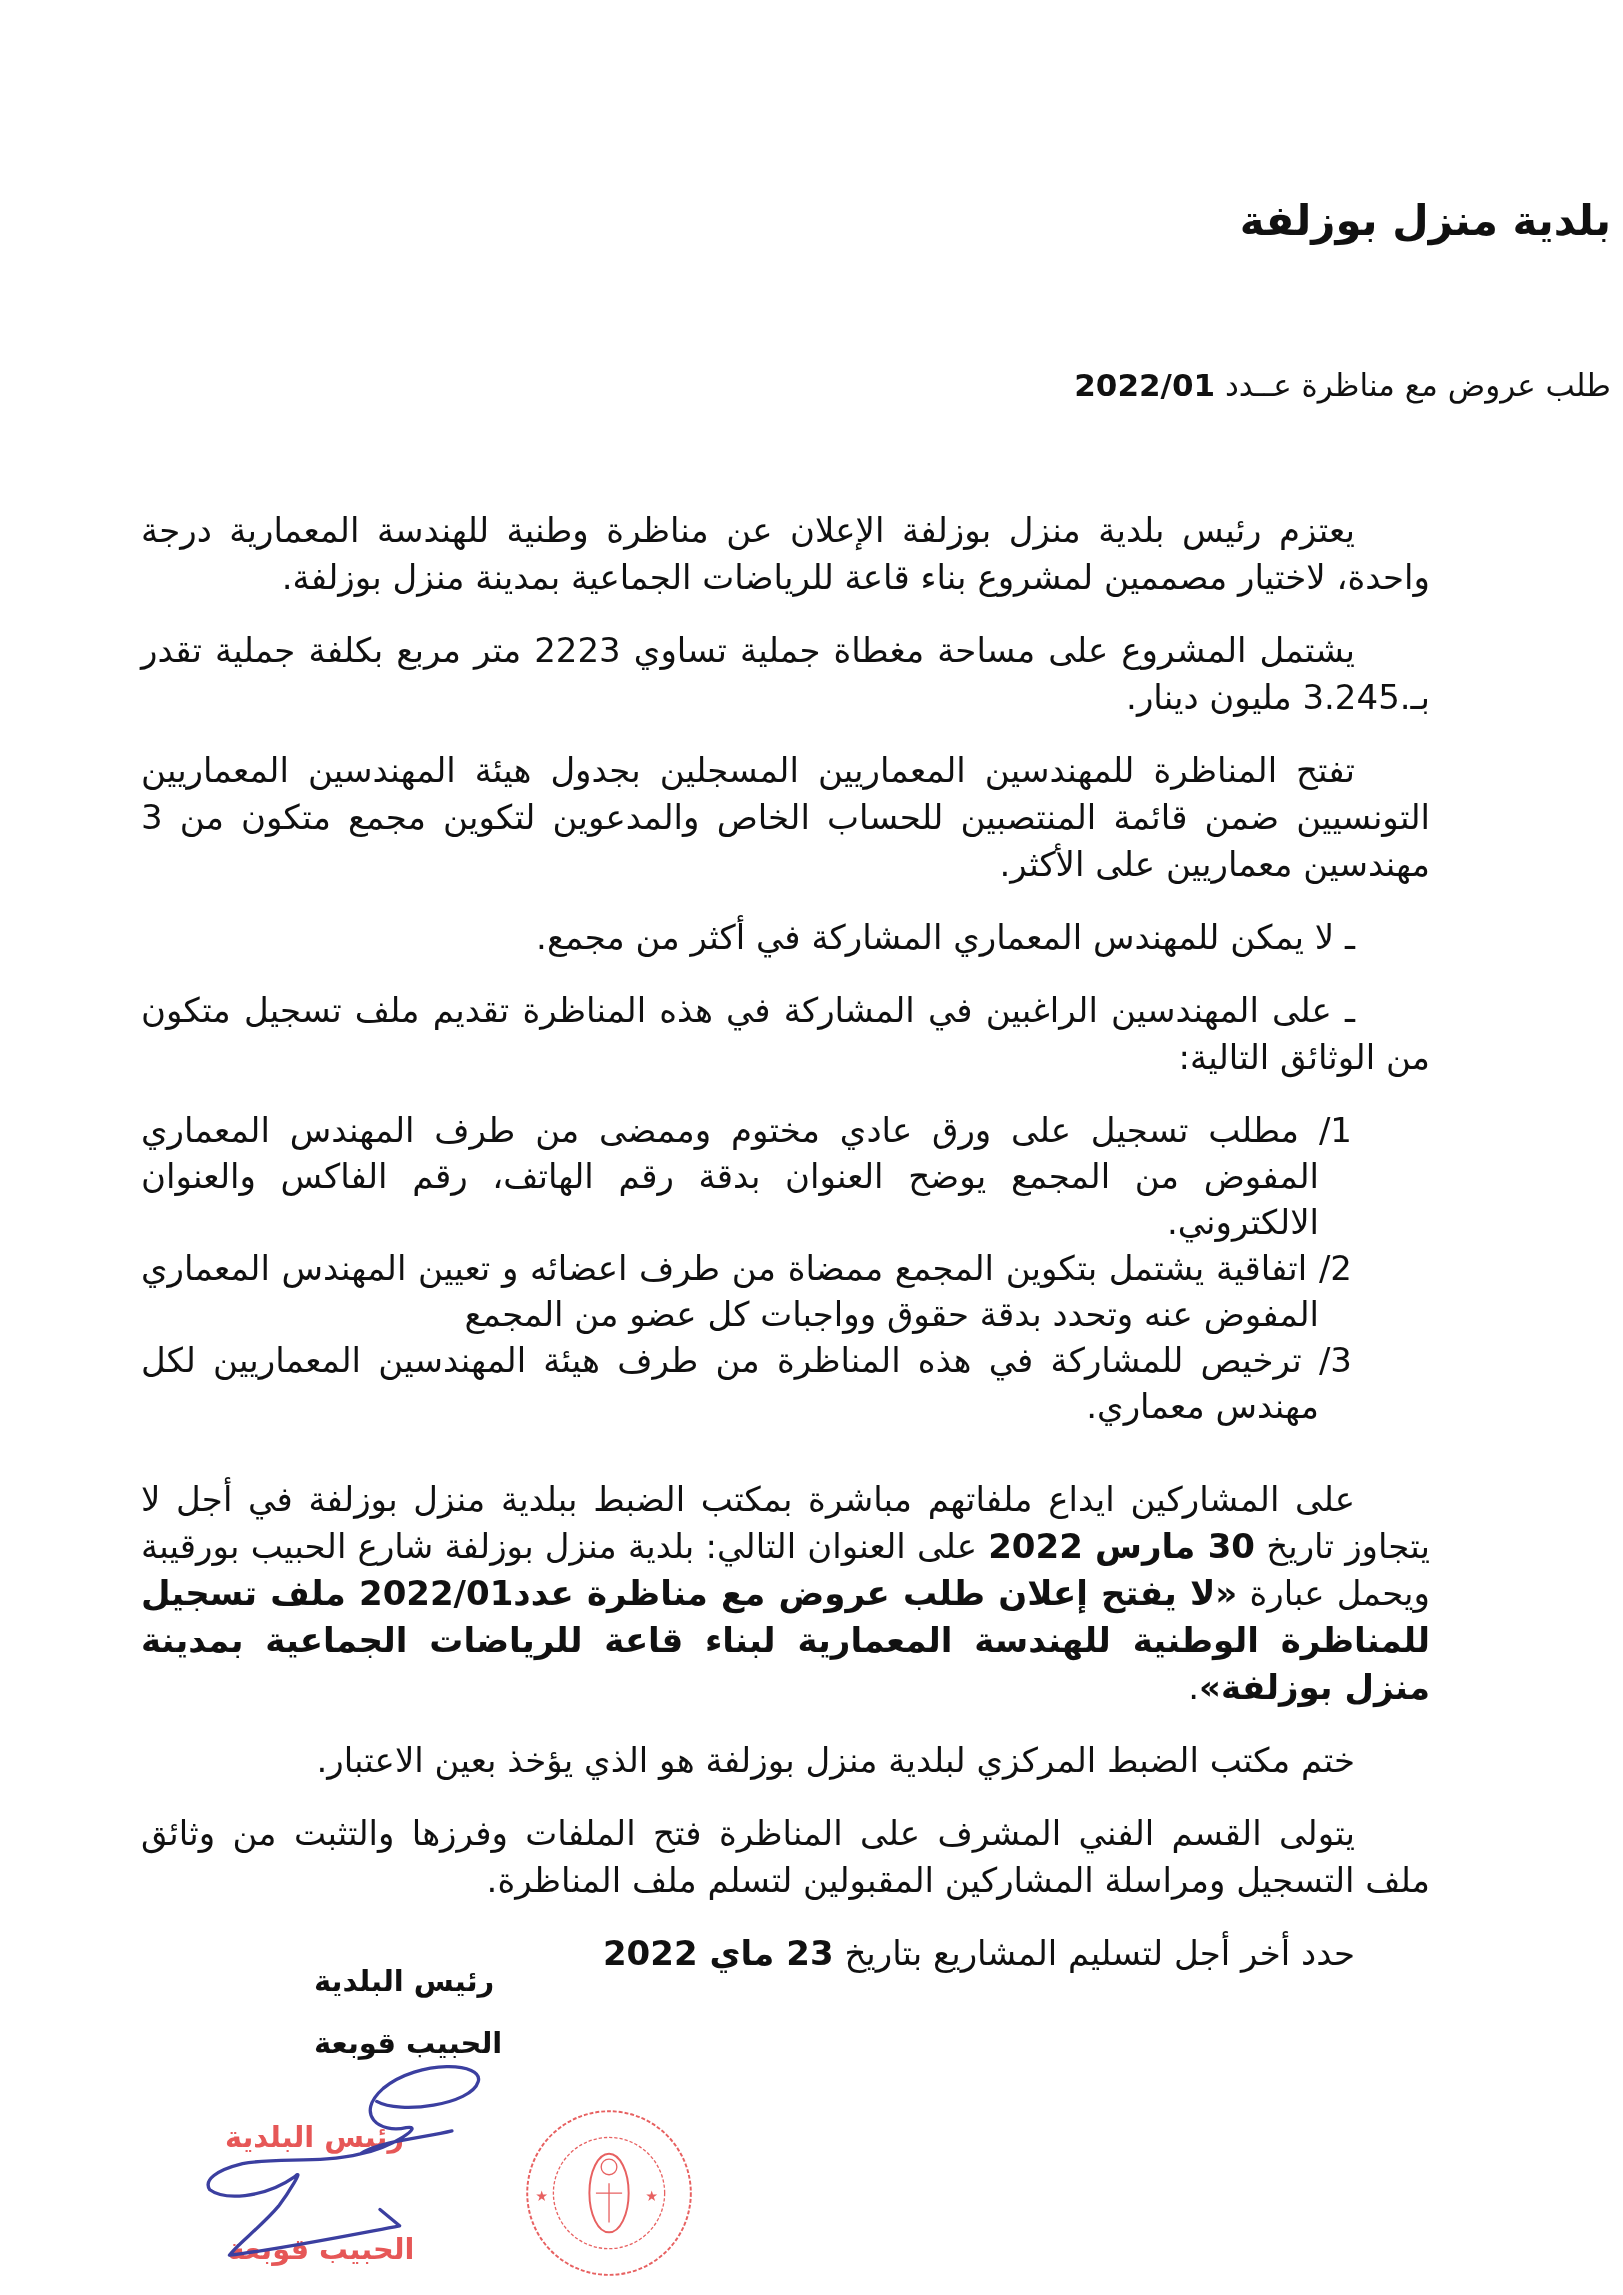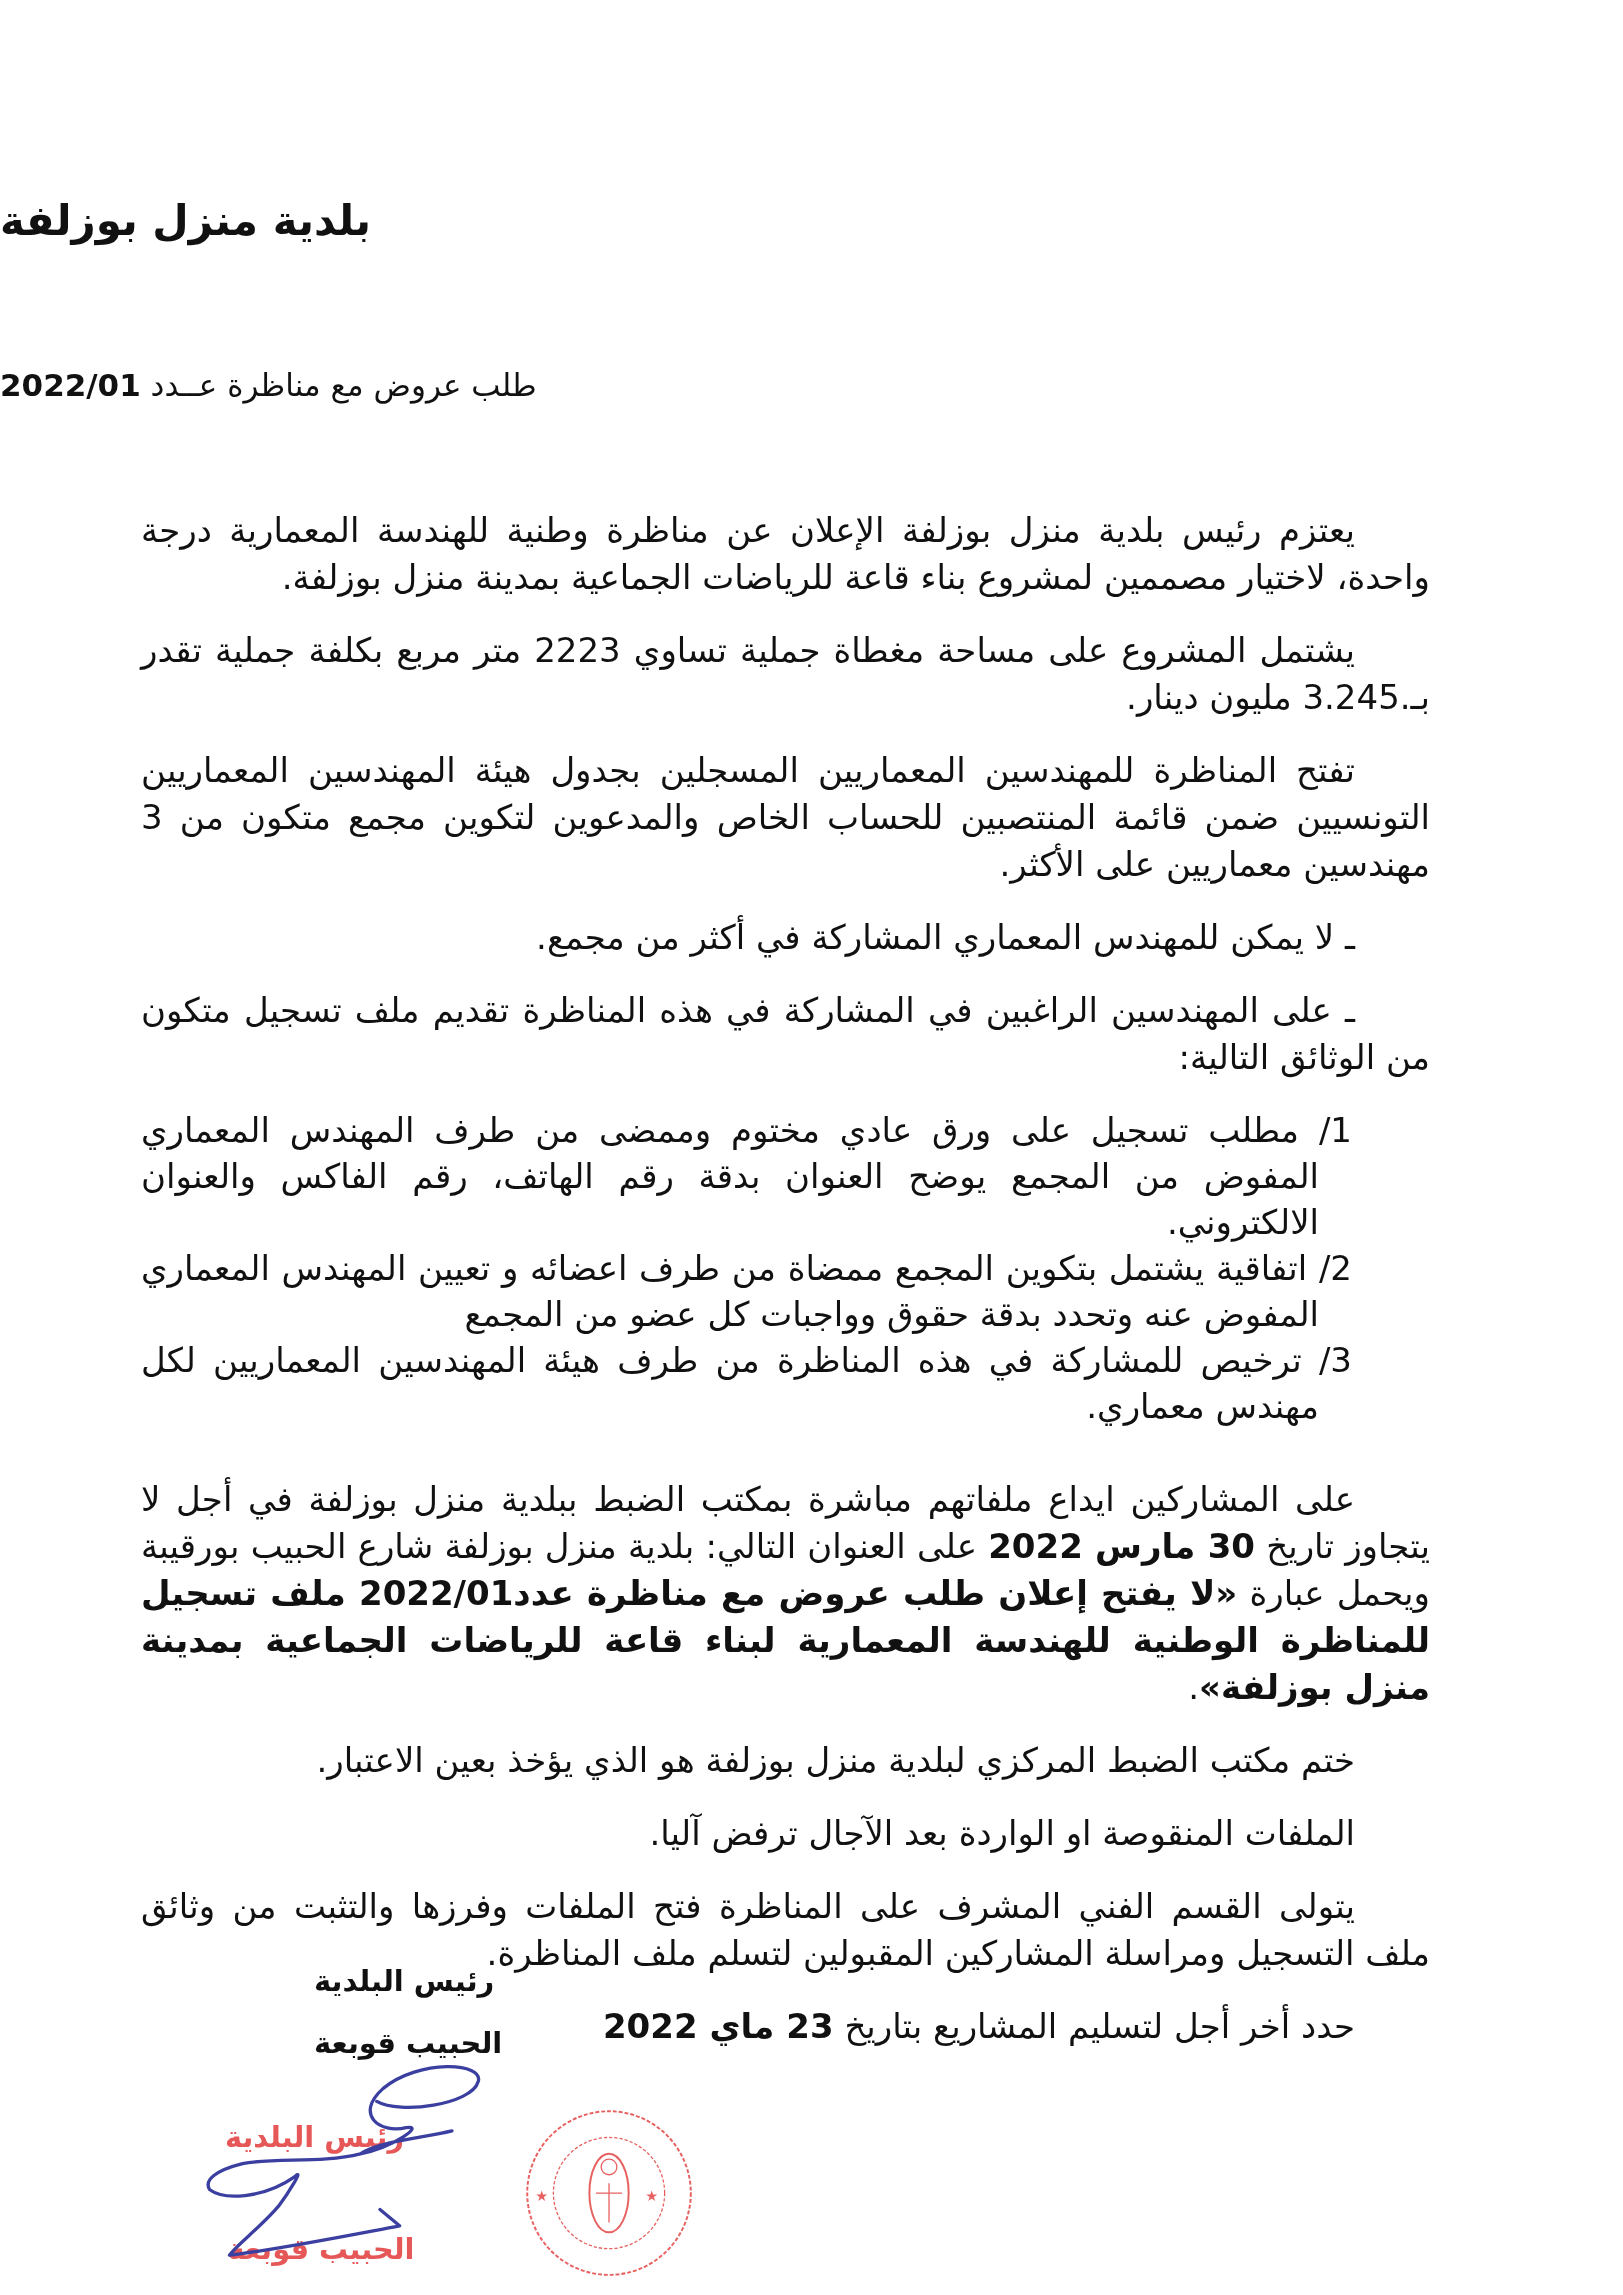--- a/index.html
+++ b/index.html
@@ -17,21 +17,21 @@
     }
     .page {
       position: absolute;
       left: 0; top: 0;
       width: 1623px; height: 2295px;
       direction: rtl;
     }
     .title {
       position: absolute;
       left: 0; right: 12px;
-      text-align: left;
+      text-align: right;
       font-weight: bold;
       white-space: nowrap;
     }
     #t1 { top: 196px; font-size: 42px; }
     #t2 { top: 281px; font-size: 35px; padding-right: 26px; }
     #t3 { top: 367px; font-size: 31px; font-weight: normal; }
     #t3 .num { font-weight: bold; }
 
     .body {
       position: absolute;
@@ -103,21 +103,20 @@
         <span>3/</span>
         <span>ترخيص للمشاركة في هذه المناظرة من طرف هيئة المهندسين المعماريين لكل مهندس معماري.</span>
       </p>
     </div>
 
     <p class="para indent" style="margin-top:47px;">
       <span>على المشاركين ايداع ملفاتهم مباشرة بمكتب الضبط ببلدية منزل بوزلفة في أجل لا يتجاوز تاريخ </span><span class="bold">30 مارس 2022</span><span> على العنوان التالي: بلدية منزل بوزلفة شارع الحبيب بورقيبة ويحمل عبارة </span><span class="bold">«لا يفتح إعلان طلب عروض مع مناظرة عدد2022/01 ملف تسجيل للمناظرة الوطنية للهندسة المعمارية لبناء قاعة للرياضات الجماعية بمدينة منزل بوزلفة»</span><span>.</span>
     </p>
 
     <p class="para indent">ختم مكتب الضبط المركزي لبلدية منزل بوزلفة هو الذي يؤخذ بعين الاعتبار.</p>
-    <p class="para indent">الملفات المنقوصة او الواردة بعد الآجال ترفض آليا.</p>
     <p class="para indent">يتولى القسم الفني المشرف على المناظرة فتح الملفات وفرزها والتثبت من وثائق ملف التسجيل ومراسلة المشاركين المقبولين لتسلم ملف المناظرة.</p>
     <p class="para indent">
       <span>حدد أخر أجل لتسليم المشاريع بتاريخ </span><span class="bold">23 ماي 2022</span>
     </p>
   </div>
 
   <div id="so1" class="signoff">رئيس البلدية</div>
   <div id="so2" class="signoff">الحبيب قوبعة</div>
 
   <svg class="sig" viewBox="0 0 900 357">

